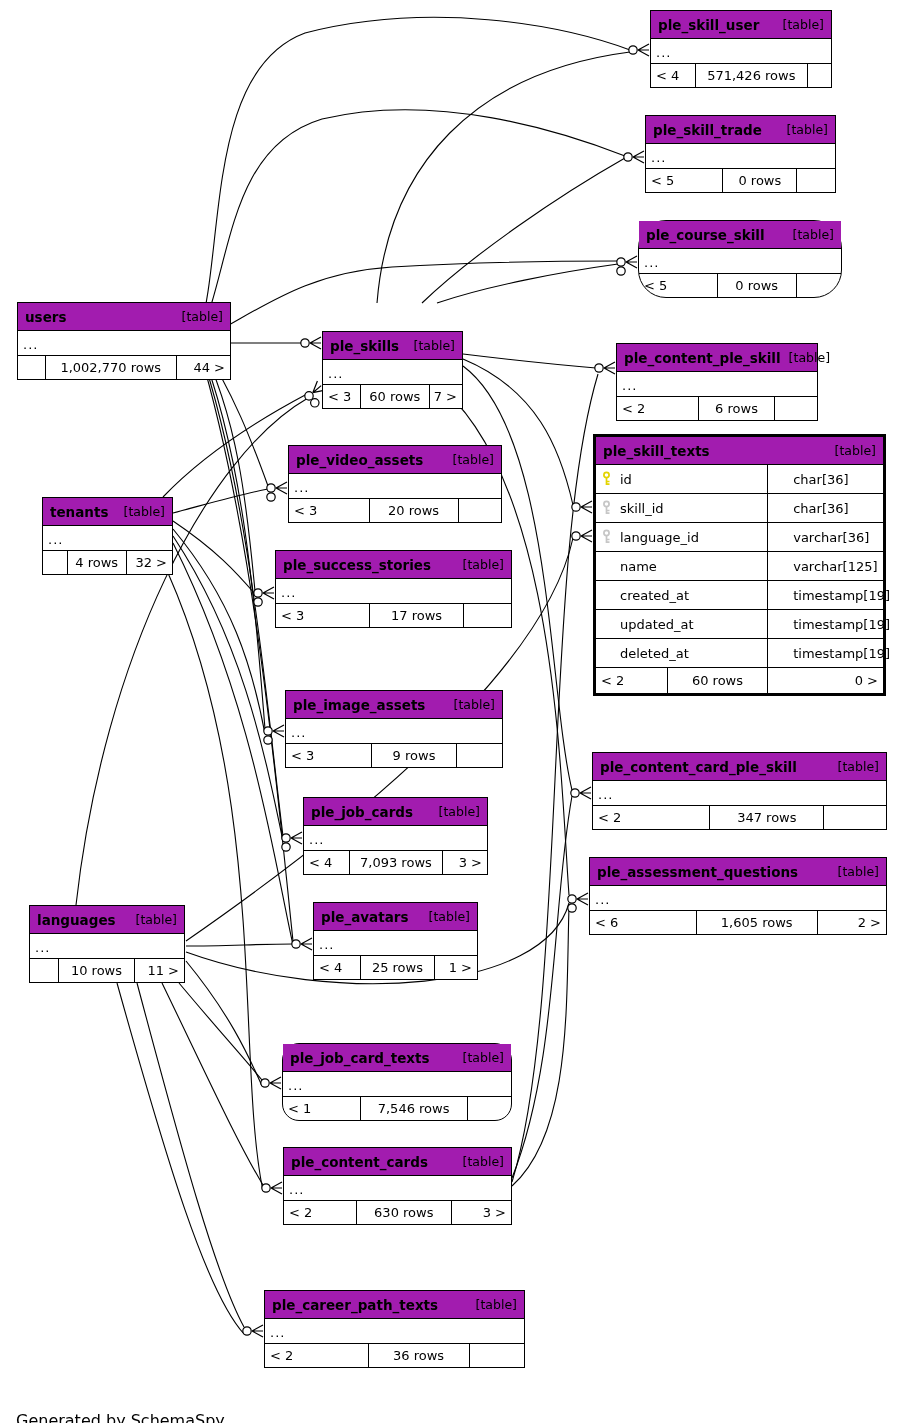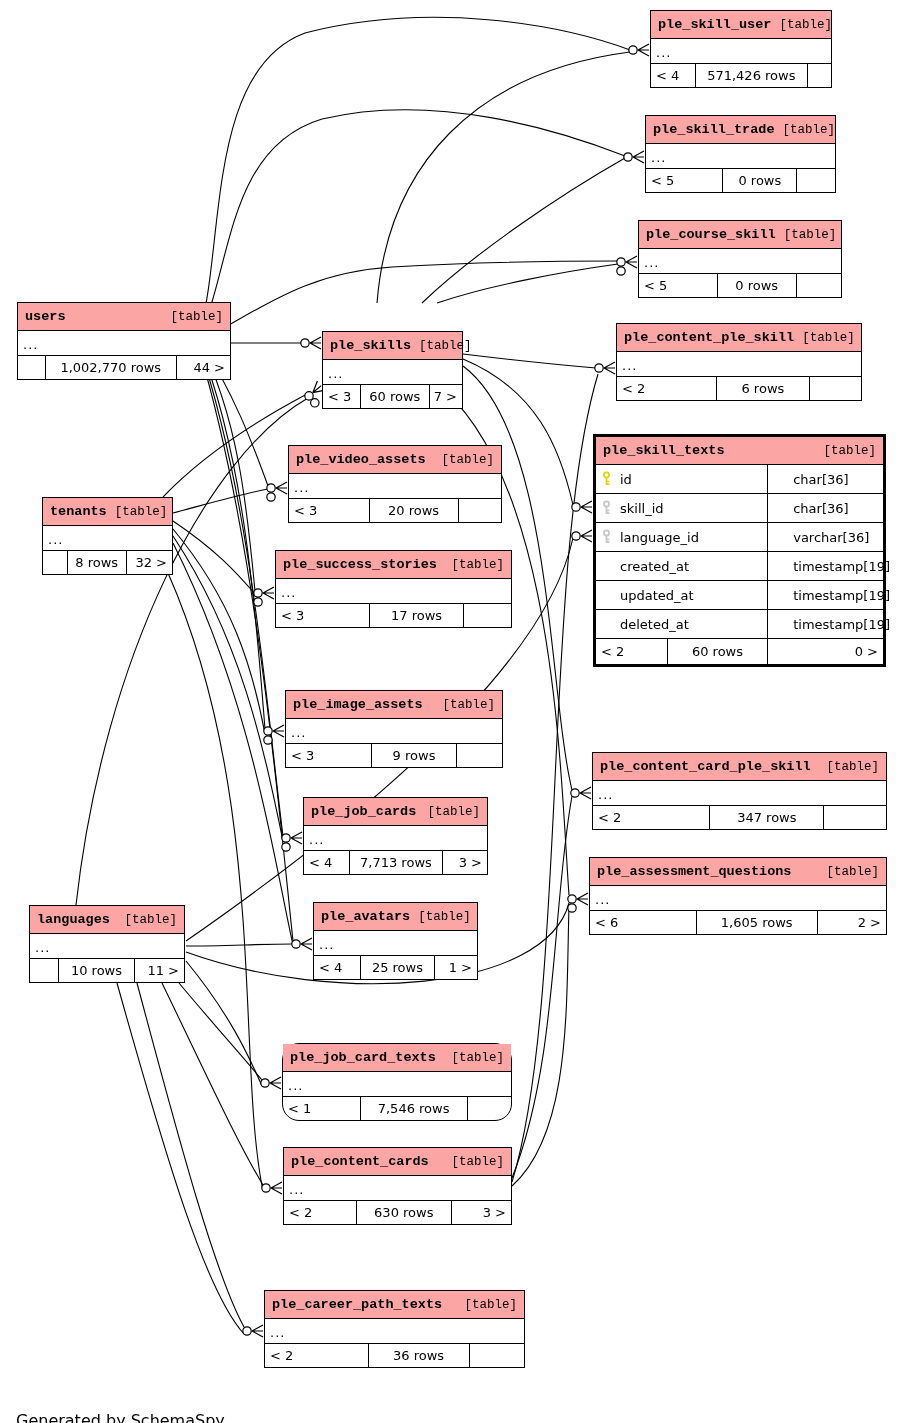--- a/index.html
+++ b/index.html
@@ -1,22 +1,22 @@
 <!DOCTYPE html>
 <html><head>
 <meta charset="utf-8">
 <style>
   html,body{margin:0;padding:0;background:#fff;}
   #canvas{position:relative;width:905px;height:1423px;background:#fff;overflow:hidden;
           font-family:"DejaVu Sans","Liberation Sans",sans-serif;color:#000;}
   svg.lines{position:absolute;left:0;top:0;z-index:1;}
   .tbl{position:absolute;z-index:2;background:#fff;border:1.6px solid #000;box-sizing:border-box;font-size:13px;}
   .tbl.focus{border-width:3px;}
-  .hdr{display:flex;justify-content:space-between;align-items:center;background:#fca5a5;
-       border-bottom:1.6px solid #000;height:28px;padding:0 7px;box-sizing:border-box;font-family:Liberation Mono, monospace;}
+  .hdr{display:flex;justify-content:space-between;align-items:center;background:#a21caf;
+       border-bottom:1.6px solid #000;height:28px;padding:0 7px;box-sizing:border-box;}
   .tname{font-weight:bold;font-size:13.5px;white-space:nowrap;}
   .ttag{font-size:12.5px;padding-left:8px;white-space:nowrap;}
   .ell{height:25px;display:flex;align-items:flex-end;padding:0 5px 3px 5px;
        border-bottom:1.6px solid #000;box-sizing:border-box;letter-spacing:1px;}
   .ftr{display:flex;height:23px;}
   .ftr span{display:flex;align-items:center;box-sizing:border-box;height:100%;white-space:nowrap;}
   .fl{padding-left:5px;justify-content:flex-start;border-right:1.4px solid #000;}
   .fc{justify-content:center;border-right:1.4px solid #000;}
   .fr{justify-content:flex-end;padding-right:5px;}
   
@@ -173,21 +173,21 @@
         <span class="ttag">[table]</span>
       </div>
     <div class="ell">...</div>
     <div class="ftr">
       <span class="fl" style="width:41%">&lt; 5</span>
       <span class="fc" style="width:39%">0 rows</span>
       <span class="fr" style="width:20%"></span>
     </div>
   </div>
 
-  <div class="tbl" style="left:638px;top:220px;width:204px;">
+  <div class="tbl" style="left:638px;top:220px;width:204px;border-radius:28px;">
     <div class="hdr">
         <span class="tname">ple_course_skill</span>
         <span class="ttag">[table]</span>
       </div>
     <div class="ell">...</div>
     <div class="ftr">
       <span class="fl" style="width:39%">&lt; 5</span>
       <span class="fc" style="width:39%">0 rows</span>
       <span class="fr" style="width:22%"></span>
     </div>
@@ -212,21 +212,21 @@
         <span class="ttag">[table]</span>
       </div>
     <div class="ell">...</div>
     <div class="ftr">
       <span class="fl" style="width:27%">&lt; 3</span>
       <span class="fc" style="width:50%">60 rows</span>
       <span class="fr" style="width:23%">7 &gt;</span>
     </div>
   </div>
 
-  <div class="tbl" style="left:616px;top:323px;width:246px;">
+  <div class="tbl" style="left:616px;top:343px;width:202px;">
     <div class="hdr">
         <span class="tname">ple_content_ple_skill</span>
         <span class="ttag">[table]</span>
       </div>
     <div class="ell">...</div>
     <div class="ftr">
       <span class="fl" style="width:41%">&lt; 2</span>
       <span class="fc" style="width:38%">6 rows</span>
       <span class="fr" style="width:21%"></span>
     </div>
@@ -276,20 +276,27 @@
               </g>
             </svg>
           </span>
           <span>language_id</span>
         </div>
       <div class="coltype">varchar[36]</div>
     </div>
     <div class="colrow">
       <div class="colname">
           <span class="iconslot"></span>
+          <span>name</span>
+        </div>
+      <div class="coltype">varchar[125]</div>
+    </div>
+    <div class="colrow">
+      <div class="colname">
+          <span class="iconslot"></span>
           <span>created_at</span>
         </div>
       <div class="coltype">timestamp[19]</div>
     </div>
     <div class="colrow">
       <div class="colname">
           <span class="iconslot"></span>
           <span>updated_at</span>
         </div>
       <div class="coltype">timestamp[19]</div>
@@ -310,21 +317,21 @@
   </div>
 
   <div class="tbl" style="left:42px;top:497px;width:131px;">
     <div class="hdr">
         <span class="tname">tenants</span>
         <span class="ttag">[table]</span>
       </div>
     <div class="ell">...</div>
     <div class="ftr">
       <span class="fl" style="width:19%"></span>
-      <span class="fc" style="width:46%">8 rows</span>
+      <span class="fc" style="width:46%">4 rows</span>
       <span class="fr" style="width:35%">32 &gt;</span>
     </div>
   </div>
 
   <div class="tbl" style="left:288px;top:445px;width:214px;">
     <div class="hdr">
         <span class="tname">ple_video_assets</span>
         <span class="ttag">[table]</span>
       </div>
     <div class="ell">...</div>
@@ -362,21 +369,21 @@
   </div>
 
   <div class="tbl" style="left:303px;top:797px;width:185px;">
     <div class="hdr">
         <span class="tname">ple_job_cards</span>
         <span class="ttag">[table]</span>
       </div>
     <div class="ell">...</div>
     <div class="ftr">
       <span class="fl" style="width:25%">&lt; 4</span>
-      <span class="fc" style="width:51%">7,713 rows</span>
+      <span class="fc" style="width:51%">7,093 rows</span>
       <span class="fr" style="width:24%">3 &gt;</span>
     </div>
   </div>
 
   <div class="tbl" style="left:313px;top:902px;width:165px;">
     <div class="hdr">
         <span class="tname">ple_avatars</span>
         <span class="ttag">[table]</span>
       </div>
     <div class="ell">...</div>

